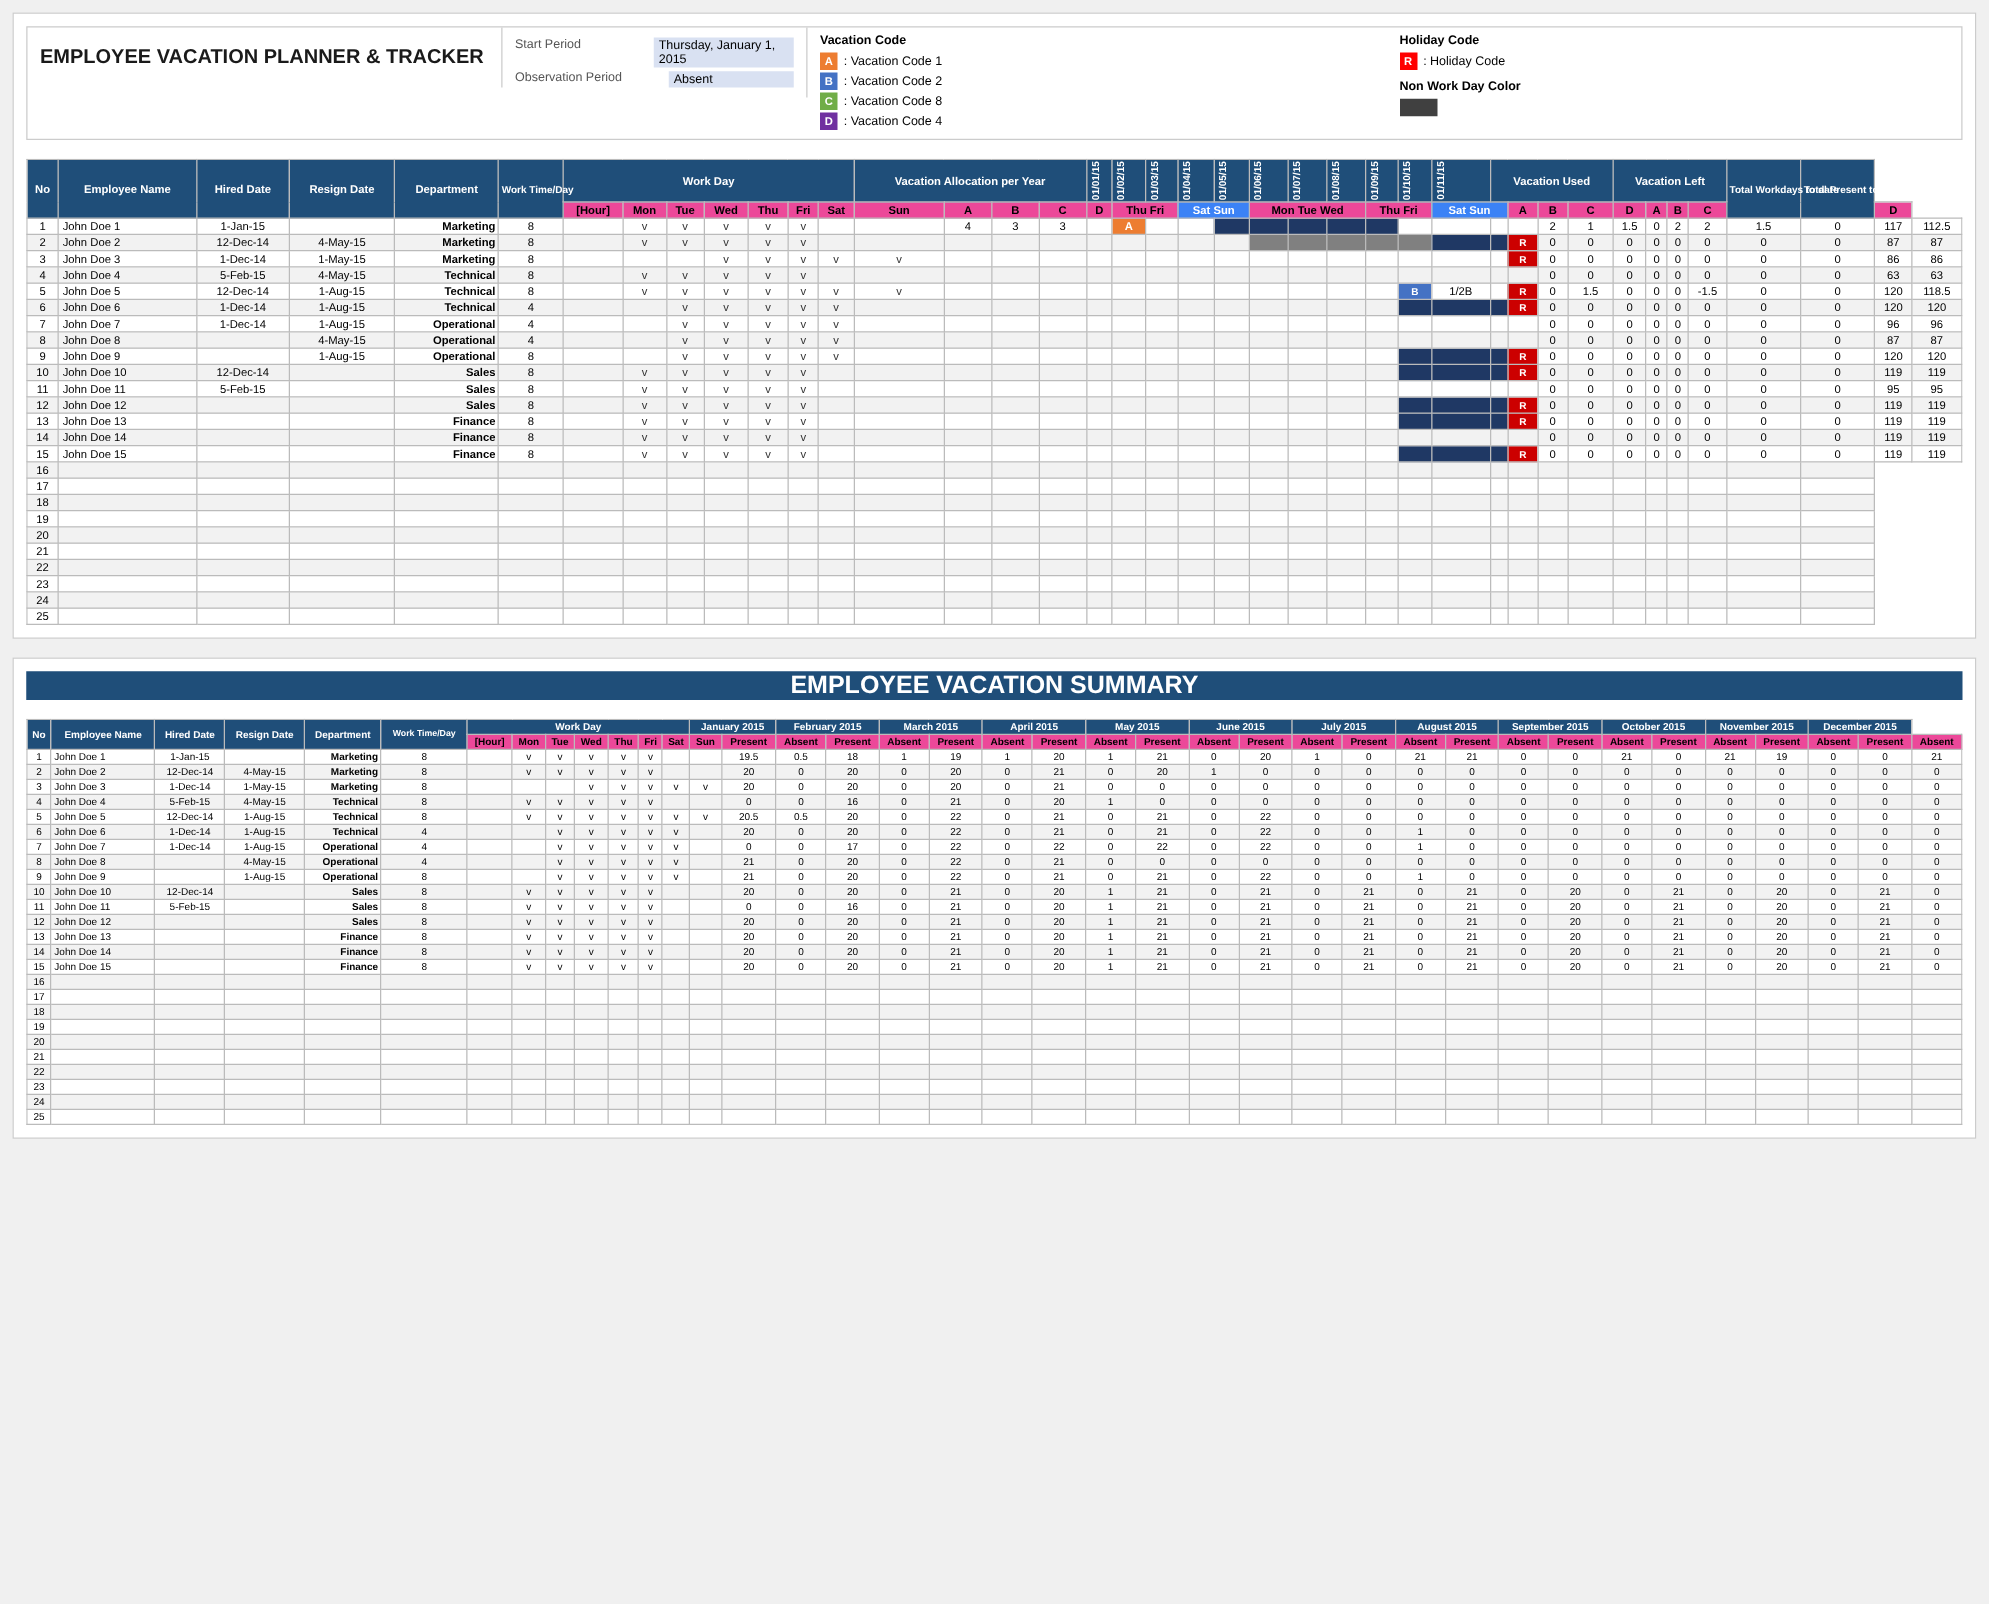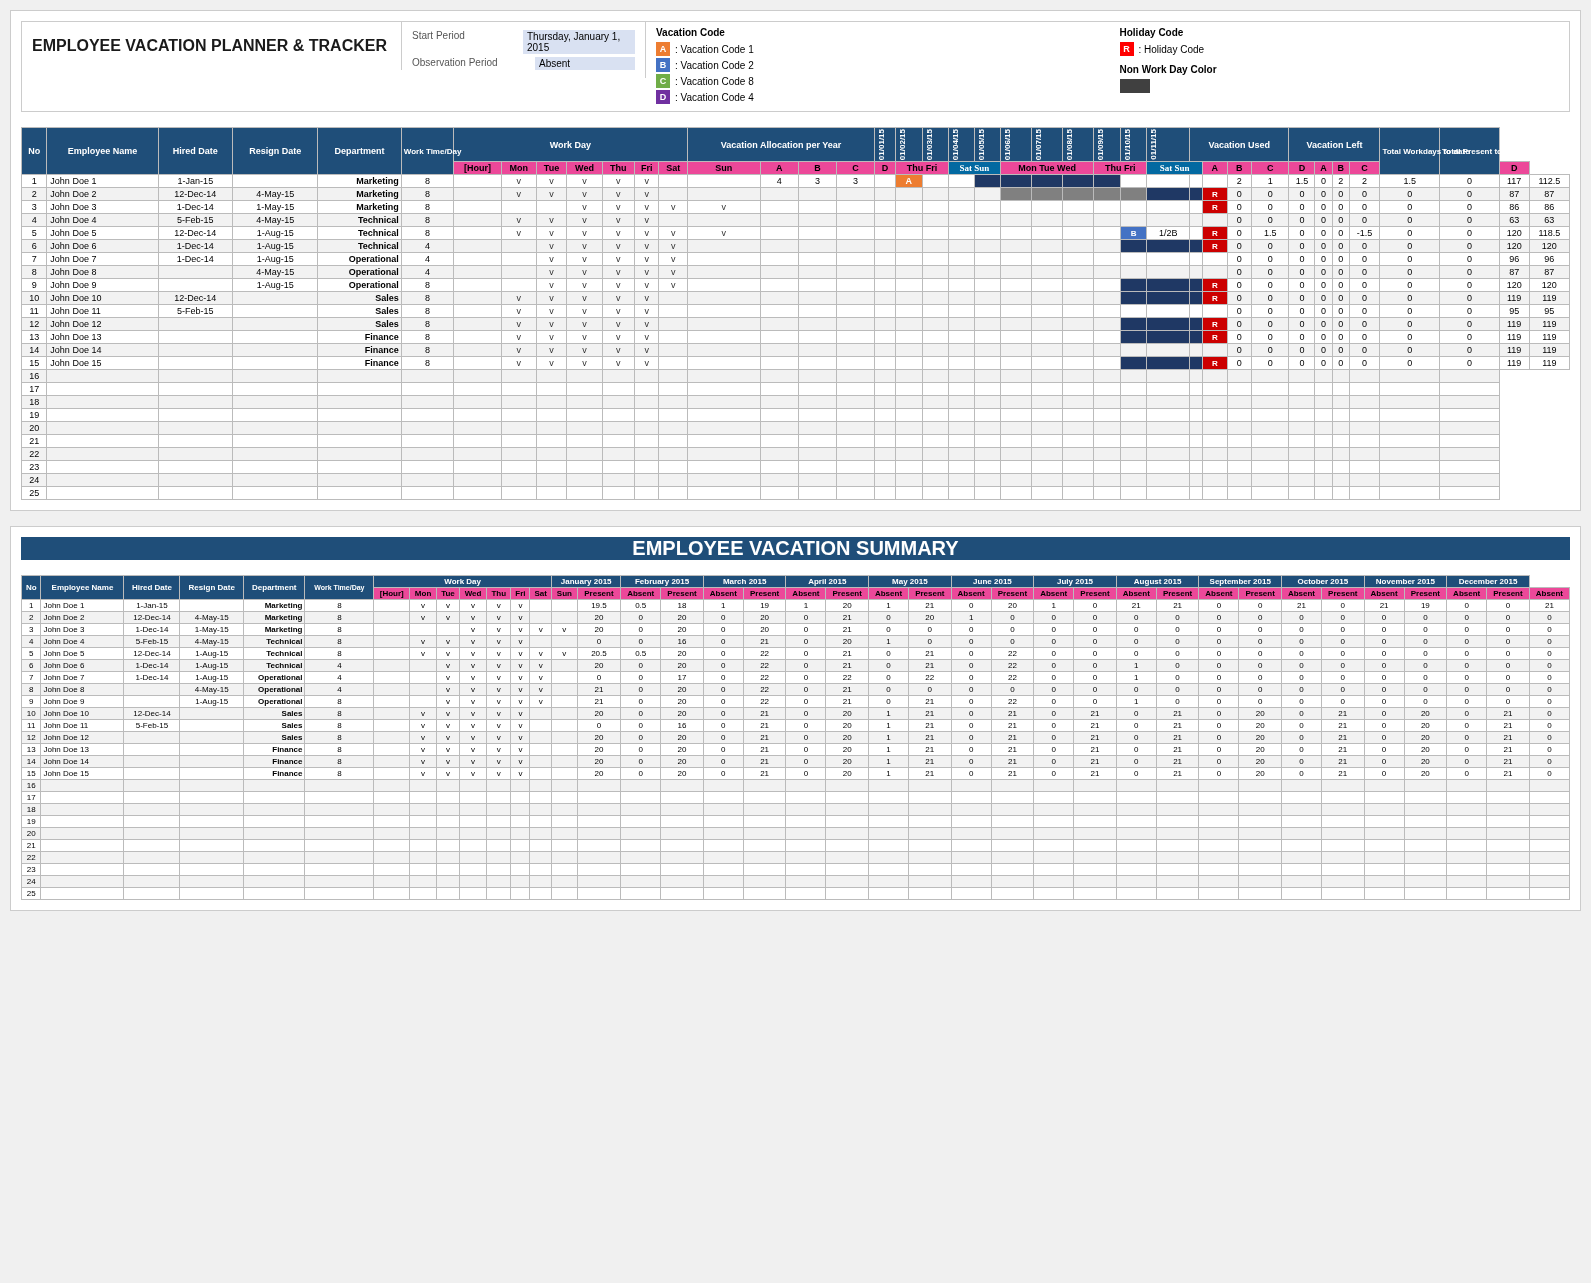--- a/index.html
+++ b/index.html
@@ -27,21 +27,21 @@
     .badge-r { background: #ff0000; }
     .nonwork-color { width: 30px; height: 14px; background: #404040; }
 
     
     .table-wrapper { overflow-x: auto; margin-top: 15px; }
     table { border-collapse: collapse; font-size: 9px; width: 100%; }
     th, td { border: 1px solid #bbb; padding: 1px 2px; text-align: center; white-space: nowrap; }
     
     
     .th-blue { background: #1f4e79; color: white; font-weight: bold; }
-    .th-dark { background: #0369a1; color: white; font-weight: bold; font-family: Liberation Serif, serif; }
+    .th-dark { background: #3b82f6; color: white; font-weight: bold; }
     .th-light { background: #ec4899; color: #000; font-weight: bold; }
     
     
     tr:nth-child(even) td { background: #f2f2f2; }
     tr:nth-child(odd) td { background: white; }
     
     td.v-cell { color: #333; }
     td.r-badge { background: #cc0000 !important; color: white; font-weight: bold; font-size: 8px; }
     td.b-badge { background: #4472c4 !important; color: white; font-weight: bold; font-size: 8px; }
     td.dark-cell { background: #1f3864 !important; }

